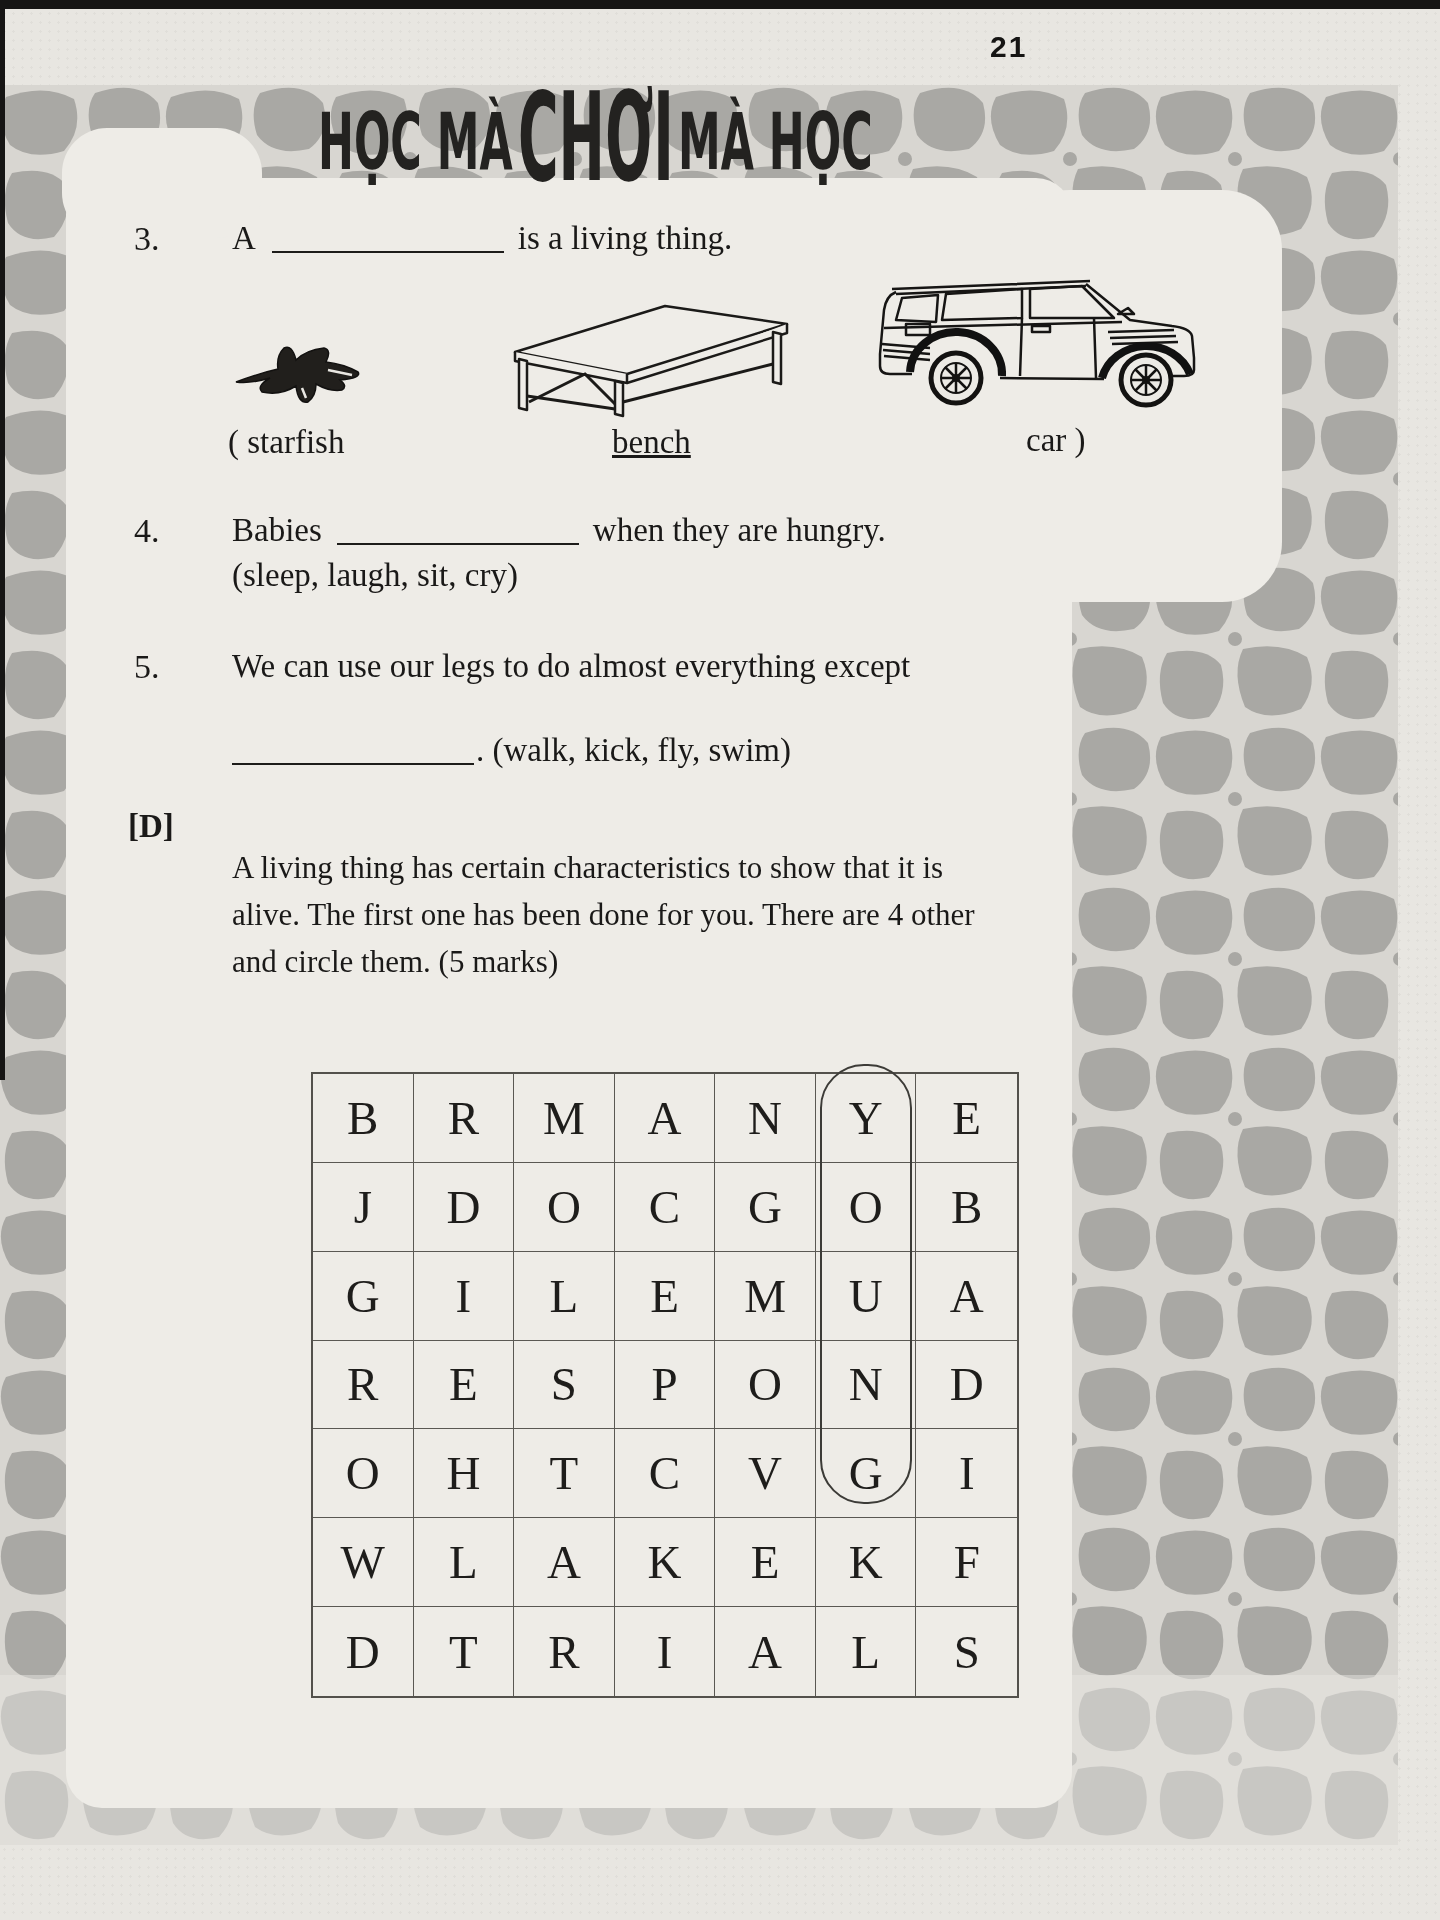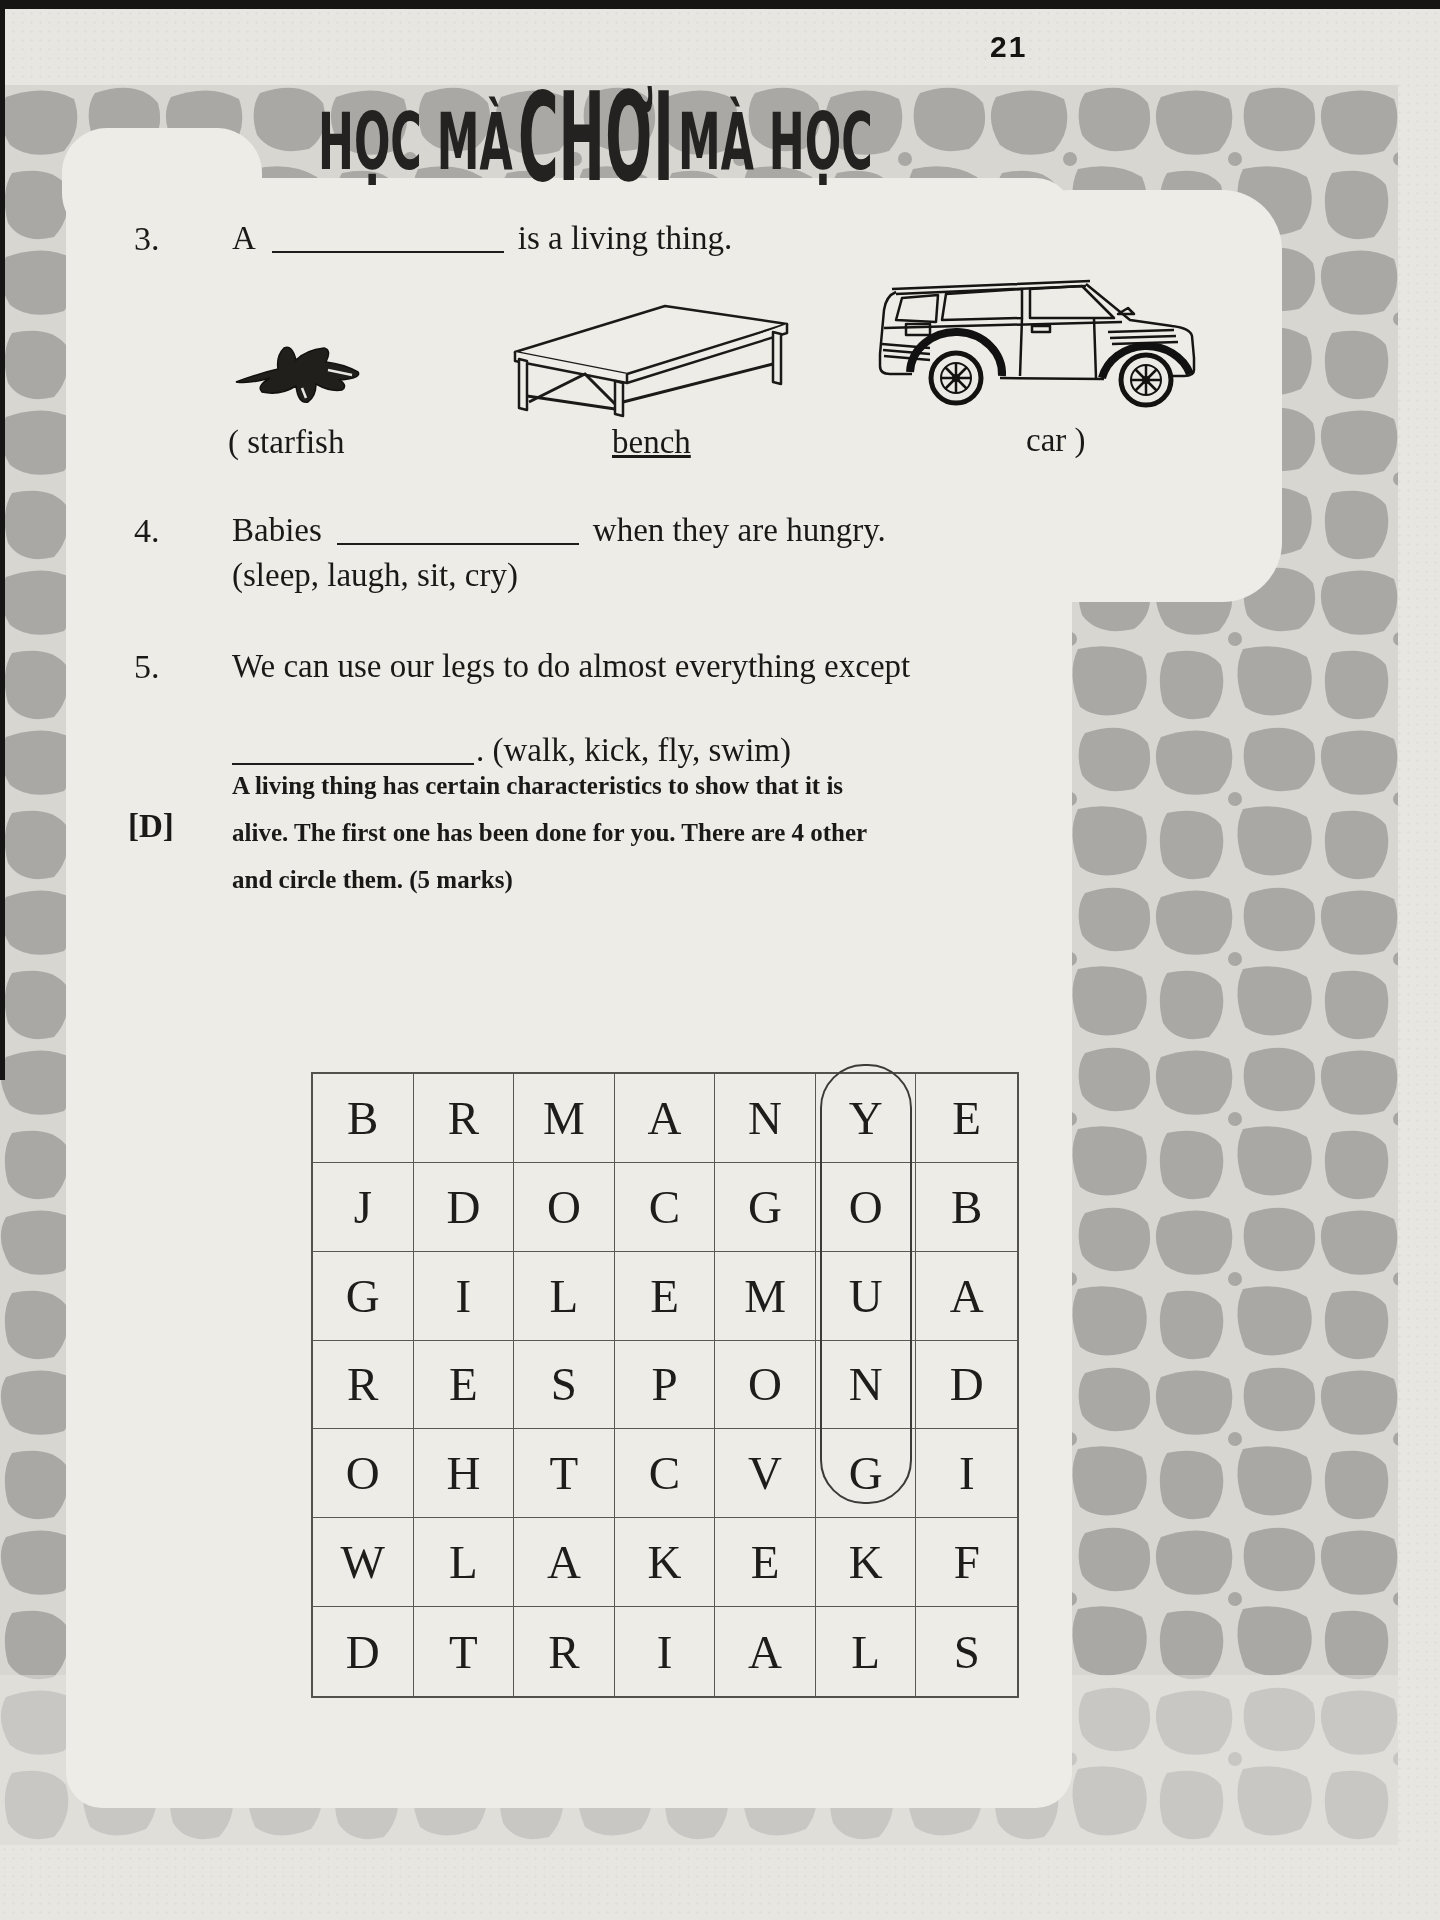--- a/index.html
+++ b/index.html
@@ -36,22 +36,22 @@
   #label-1{left:612px;top:424px;text-decoration:underline;}
   #label-2{left:1026px;top:422px;}
   #q4-num{left:134px;top:512px;}   #q4-line1{left:232px;top:512px;}
   #q4-line1 .blank{width:242px;margin:0 14px 0 15px;}
   #q4-line2{left:232px;top:557px;}
   #q5-num{left:134px;top:648px;}   #q5-line1{left:232px;top:648px;}
   #q5-line2{left:232px;top:732px;}
   #q5-line2 .blank{width:242px;margin:0 2px 0 0;}
   
   #d-label{left:128px;top:808px;font-weight:bold;font-size:33px;z-index:3;position:absolute;}
-  #d-para{left:232px;top:772px;width:830px;z-index:3;position:absolute;
-          font-weight:bold;font-size:25px;}
+  #d-para{left:232px;top:850px;width:830px;z-index:3;position:absolute;
+          font-weight:normal;font-size:31px;}
   #d-para .d-line{height:47px;white-space:nowrap;}
   
   #word-grid{left:311px;top:1072px;width:704px;height:622px;z-index:3;
              border:2px solid #53514c;display:grid;
              grid-template-columns:repeat(7,1fr);grid-template-rows:repeat(7,1fr);
              background:#eeece7;}
   .cell{border-right:1.5px solid #5a5853;border-bottom:1.5px solid #5a5853;
         display:flex;align-items:center;justify-content:center;
         font-size:47px;color:#1e1d1b;font-family:"Liberation Serif",serif;}
   .cell.lastc{border-right:none;} .cell.lastr{border-bottom:none;}

